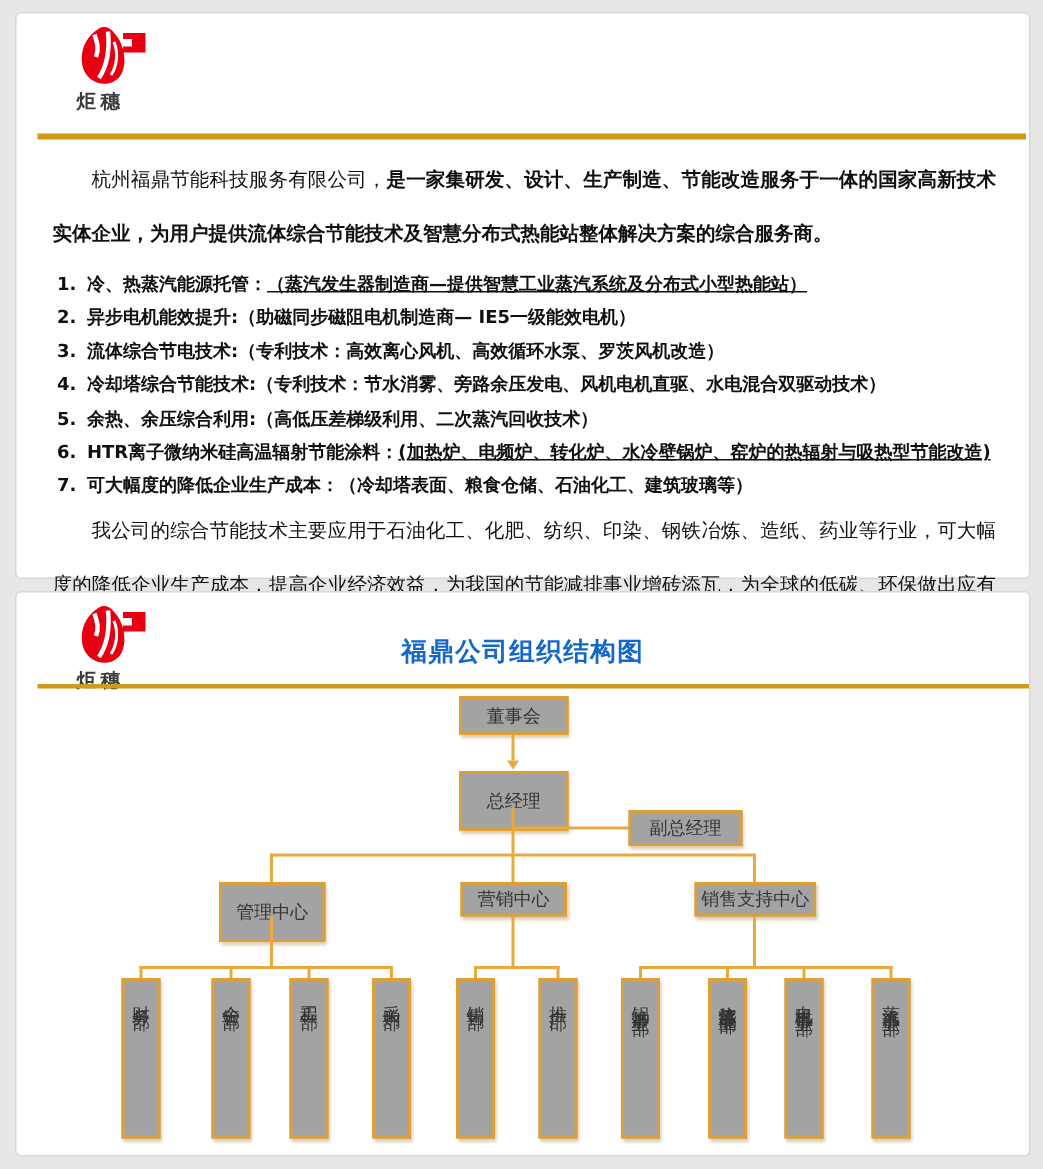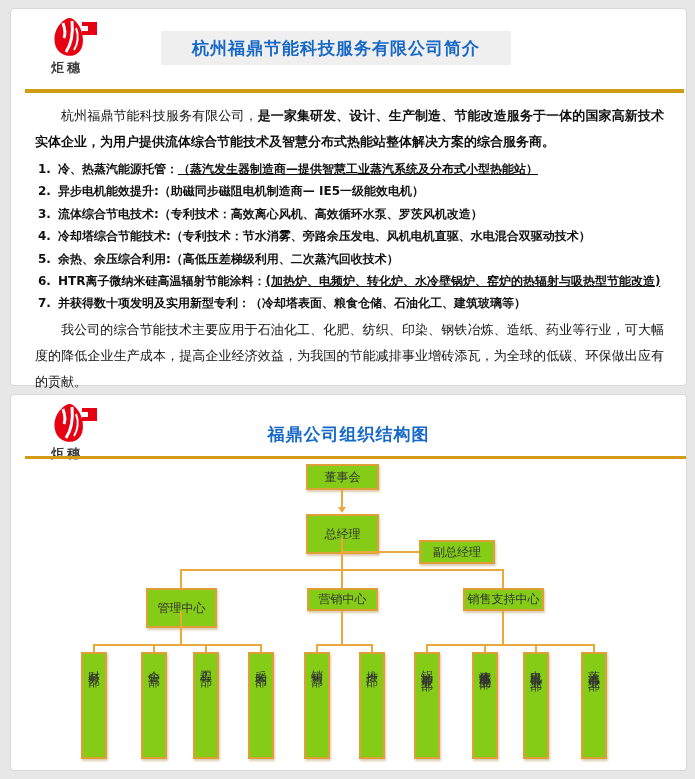--- a/index.html
+++ b/index.html
@@ -36,32 +36,32 @@
   .title2 {
     position: absolute; left: 0; top: 28px; width: 100%;
     text-align: center; color: #1668c8; font-size: 17px; font-weight: bold; letter-spacing: 1px;
   }
   .gold-rule { position: absolute; background: #d19b16; height: 4px; }
   .card1 .gold-rule { left: 14px; width: 659px; top: 80px; }
   .card2 .gold-rule { left: 14px; width: 661px; top: 61px; height: 3px; }
 
   
   .body-text { position: absolute; left: 24px; right: 22px; top: 94px; }
-  .para { font-size: 13px; line-height: 26px; text-align: justify; }
+  .para { font-size: 13px; line-height: 36px; text-align: justify; }
   .indent { text-indent: 2em; }
   .b { font-weight: bold; }
   .list { margin-top: 3px; margin-bottom: 2px; }
   .li { position: relative; padding-left: 23px; font-size: 12px; line-height: 22.4px; font-weight: bold; white-space: nowrap; }
   .li .num { position: absolute; left: 3px; font-weight: bold; }
   .u { text-decoration: underline; }
 
   
   .obox {
     position: absolute;
-    background: #84cc16;
+    background: #a3a3a3;
     border: 2px solid #de9e38;
     box-shadow: 1px 2px 2px rgba(150,110,30,0.35);
     display: flex; align-items: center; justify-content: center;
     font-size: 12px; color: #333;
   }
   .vbox {
     justify-content: flex-start;
     writing-mode: vertical-rl;
     text-orientation: upright;
     padding-top: 7px;
@@ -87,36 +87,33 @@
       <path d="M15 3 C5 9 1 21 5 31 C9 40 21 43 28 36 C34 30 33 15 26 7 C22 2 19 1 15 3 Z" fill="#E60012"></path>
       <path d="M12 7 C14 13 15 17 13 22" stroke="#fff" stroke-width="3" fill="none"></path>
       <path d="M21 5 C22 15 21 27 15 36" stroke="#fff" stroke-width="3" fill="none"></path>
       <path d="M25 12 C28 19 27 28 23 34" stroke="#fff" stroke-width="2" fill="none"></path>
       <rect x="31" y="6" width="15" height="13" fill="#E60012"></rect>
       <rect x="31" y="10" width="6" height="5" fill="#fff"></rect>
     </svg>
     <div class="logo-text">炬穗</div>
   </div>
 
-  <div class="title-block">
-    <span class="doc-title">杭州福鼎节能科技服务有限公司简介</span>
-  </div>
   <div class="gold-rule"></div>
 
   <div class="body-text">
     <p class="para indent"><span>杭州福鼎节能科技服务有限公司，</span><span class="b">是一家集研发、设计、生产制造、节能改造服务于一体的国家高新技术实体企业，为用户提供流体综合节能技术及智慧分布式热能站整体解决方案的综合服务商。</span></p>
 
     <div class="list">
       <div class="li"><span class="num">1.</span><span>冷、热蒸汽能源托管：</span><span class="u">（蒸汽发生器制造商—提供智慧工业蒸汽系统及分布式小型热能站）</span></div>
       <div class="li"><span class="num">2.</span><span>异步电机能效提升:</span><span>（助磁同步磁阻电机制造商— IE5一级能效电机）</span></div>
       <div class="li"><span class="num">3.</span><span>流体综合节电技术:</span><span>（专利技术：高效离心风机、高效循环水泵、罗茨风机改造）</span></div>
       <div class="li"><span class="num">4.</span><span>冷却塔综合节能技术:</span><span>（专利技术：节水消雾、旁路余压发电、风机电机直驱、水电混合双驱动技术）</span></div>
       <div class="li"><span class="num">5.</span><span>余热、余压综合利用:</span><span>（高低压差梯级利用、二次蒸汽回收技术）</span></div>
       <div class="li"><span class="num">6.</span><span>HTR离子微纳米硅高温辐射节能涂料：</span><span class="u">(加热炉、电频炉、转化炉、水冷壁锅炉、窑炉的热辐射与吸热型节能改造)</span></div>
-      <div class="li"><span class="num">7.</span><span>并获得数十项发明及实用新型专利：</span><span>（冷却塔表面、粮食仓储、石油化工、建筑玻璃等）</span></div>
+      <div class="li"><span class="num">7.</span><span>可大幅度的降低企业生产成本：</span><span>（冷却塔表面、粮食仓储、石油化工、建筑玻璃等）</span></div>
     </div>
 
     <p class="para indent">我公司的综合节能技术主要应用于石油化工、化肥、纺织、印染、钢铁冶炼、造纸、药业等行业，可大幅度的降低企业生产成本，提高企业经济效益，为我国的节能减排事业增砖添瓦，为全球的低碳、环保做出应有的贡献。</p>
   </div>
 </section>
 
 <section class="card card2">
 
   <div class="logo">
     <svg width="48" height="42" viewBox="0 0 48 42">

